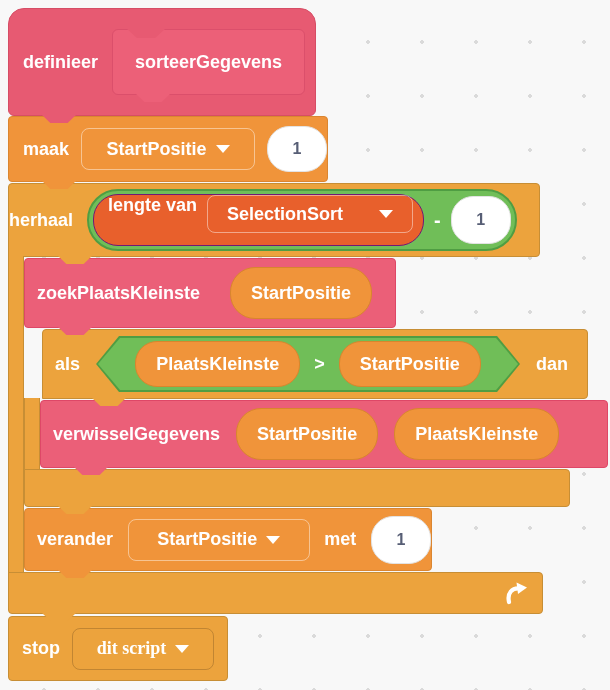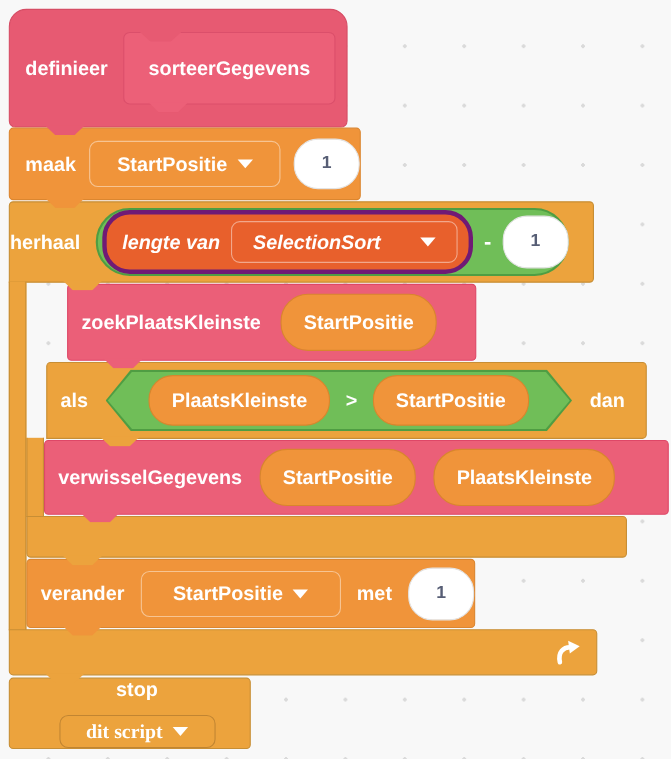--- a/index.html
+++ b/index.html
@@ -80,30 +80,30 @@
   .verander{left:24px;top:508px;width:408px;height:63px;padding-left:12px;gap:10px;}
 
   
   .ctl{--fill:#ECA33D;background:var(--fill);border:1px solid #C78E35;box-sizing:border-box;}
   .herhaal-hd{left:8px;top:183px;width:532px;height:74px;border-radius:4px 4px 4px 0;gap:14px;}
   .herhaal-arm{position:absolute;left:8px;top:256px;width:16px;height:317px;border-top:none;border-bottom:none;}
   .herhaal-ft{left:8px;top:572px;width:535px;height:42px;border-radius:0 4px 4px 4px;justify-content:flex-end;padding-right:12px;}
   .als-hd{left:42px;top:329px;width:546px;height:70px;border-radius:4px 4px 4px 0;padding-left:12px;gap:16px;}
   .als-arm{position:absolute;left:24px;top:398px;width:16px;height:72px;border-top:none;border-bottom:none;}
   .als-ft{left:24px;top:469px;width:546px;height:38px;border-radius:0 4px 4px 4px;}
-  .stop{left:8px;top:616px;width:220px;height:65px;border-radius:4px;padding-left:13px;gap:12px;flex-direction:column;}
+  .stop{left:8px;top:616px;width:220px;height:65px;border-radius:4px;padding-left:13px;gap:12px;}
 
   
   .call{
     --fill:#EB5F78;
     background:var(--fill);
     border:1px solid #DE4767;
     border-radius:4px;
   }
-  .zoek{left:24px;top:258px;width:372px;height:70px;padding-left:12px;gap:18px;margin-left:37px;}
+  .zoek{left:24px;top:258px;width:372px;height:70px;padding-left:12px;gap:30px;}
   .verwissel{left:40px;top:400px;width:568px;height:68px;padding-left:12px;gap:16px;}
 
   
   .dd{
     display:flex;align-items:center;justify-content:center;
     gap:9px;
     height:42px;
     border-radius:8px;
     box-sizing:border-box;
     border:1px solid rgba(255,255,255,0.45);
@@ -142,28 +142,27 @@
   .op-oval{
     display:flex;align-items:center;
     width:430px;height:62px;
     background:#70BE58;
     border:2px solid #4F9D43;
     border-radius:31px;
     box-sizing:border-box;
     padding-left:4px;gap:10px;
   }
   .list-pill{
-    display:flex;align-items:center;
+    display:flex;align-items:flex-start;
     height:50px;
     background:#E8602C;
-    border:4px solid #701a75;
+    border:1px solid #701a75;
     border-radius:25px;
     padding:0 10px 0 14px;
     gap:10px;
-    font-style:italic;
   }
   .list-pill .dd{height:38px;gap:36px;}
 
   
   .hex{position:relative;width:424px;height:56px;flex-shrink:0;}
   .hex-border{
     position:absolute;inset:0;
     background:#4F9D43;
     clip-path:polygon(23px 0,calc(100% - 23px) 0,100% 50%,calc(100% - 23px) 100%,23px 100%,0 50%);
   }

